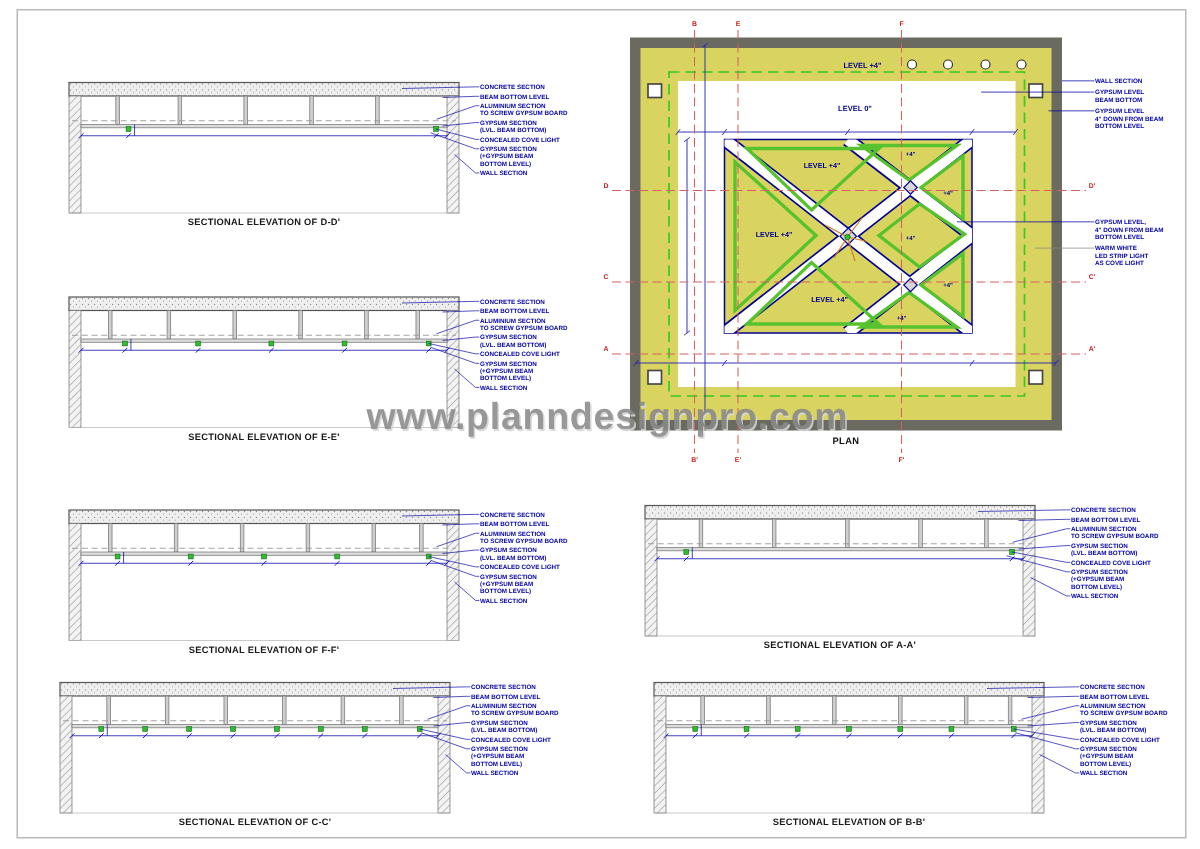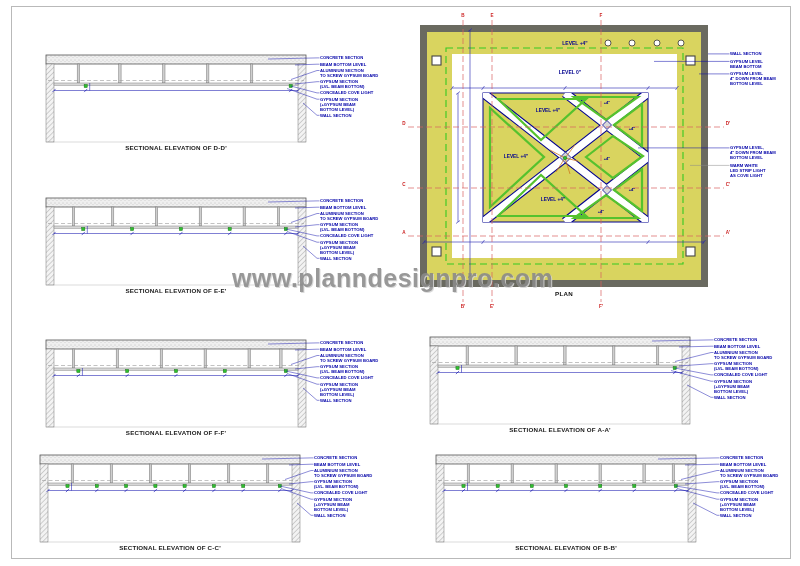--- a/index.html
+++ b/index.html
@@ -9,21 +9,21 @@
          border:1px solid #b9b9b9;pointer-events:none;}
   .elev{position:absolute;width:400px;height:118px;}
   #ev-0{left:18px;top:43px;}
   #ev-1{left:18px;top:186px;}
   #ev-2{left:18px;top:328px;}
   #ev-3{left:402px;top:325px;}
   #ev-4{left:12px;top:443px;}
   #ev-5{left:408px;top:443px;}
   #plan-svg{position:absolute;left:398px;top:8px;width:402px;height:302px;}
   svg text{font-family:"Liberation Sans",sans-serif;}
-  #watermark{position:absolute;left:232px;top:264px;width:346px;text-align:left;
+  #watermark{position:absolute;left:232px;top:264px;width:346px;text-align:center;
      font-size:25px;font-weight:800;color:#8a8a8a;letter-spacing:0.5px;
      text-shadow:1px 1px 0 #d6d6d6;opacity:.88;}
 </style>
 </head>
 <body>
 
 <div id="sheet">
   <div id="sheet-border"></div>
 
   <svg style="position:absolute;width:0;height:0">

